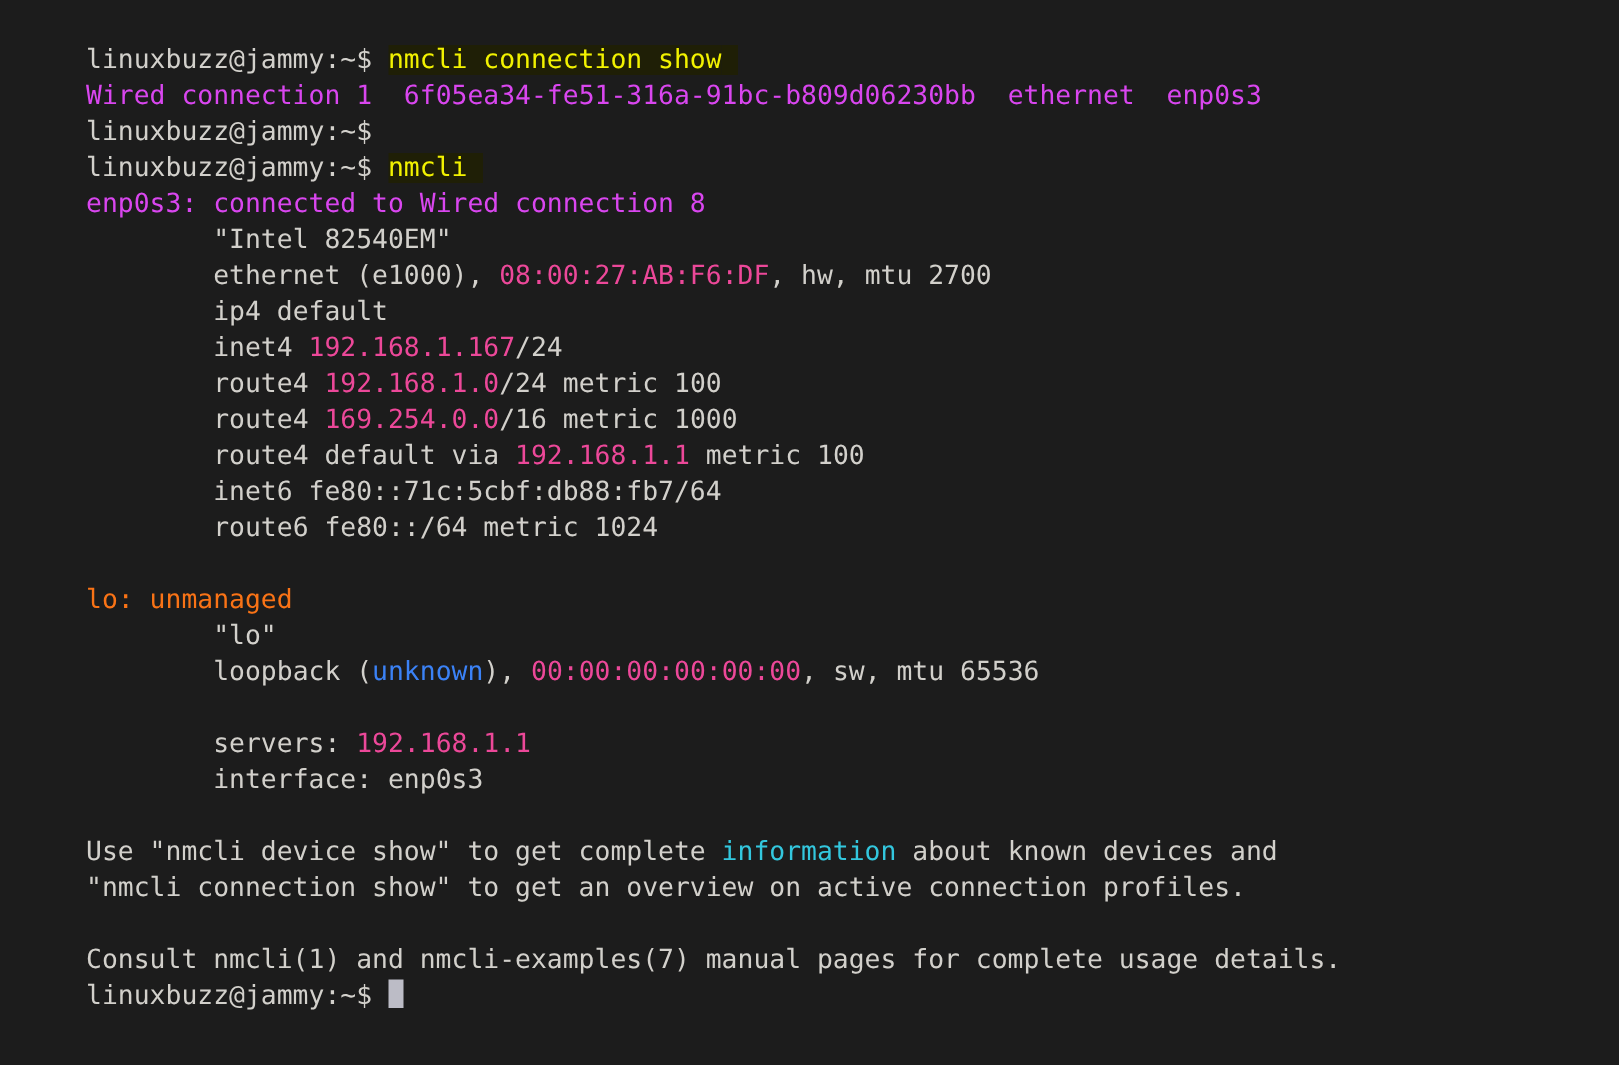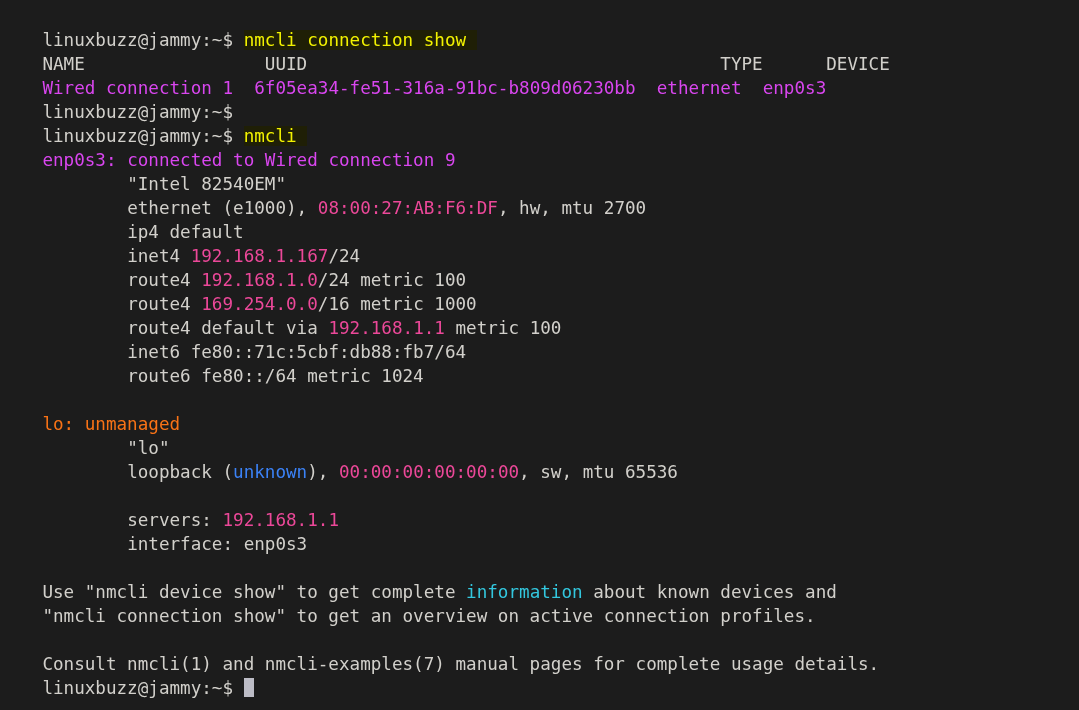--- a/index.html
+++ b/index.html
@@ -12,21 +12,21 @@
     height: 710px;
     background: #1c1c1c;
     overflow: hidden;
     position: relative;
     font-family: "DejaVu Sans Mono", "Liberation Mono", monospace;
     font-size: 17.6px;
     line-height: 24px;
     color: #d2d0cb;
     letter-spacing: 0px;
     box-sizing: border-box;
-    padding: 0 0 0 0;
+    padding: 0 0 0 15px;
   }
   .line {
     white-space: pre;
     height: 24px;
     line-height: 24px;
     font-size: 17.6px;
   }
   
   .line.clipped {
     height: 24px;
@@ -59,38 +59,35 @@
 <div id="terminal">
 
   <div class="line clipped">
     
   </div>
 
   <div class="line">
     <span class="white">linuxbuzz@jammy:~$</span><span class="white"> </span><span class="cmd">nmcli connection show</span><span class="cmd"> </span>
   </div>
 
-  <div class="line">
-    <span class="white">NAME</span><span class="white">                 </span><span class="white">UUID</span><span class="white">                                       </span><span class="white">TYPE</span><span class="white">      </span><span class="white">DEVICE</span>
-  </div>
 
   <div class="line">
     <span class="green">Wired connection 1</span><span class="green">  </span><span class="green">6f05ea34-fe51-316a-91bc-b809d06230bb</span><span class="green">  </span><span class="green">ethernet</span><span class="green">  </span><span class="green">enp0s3</span>
   </div>
 
   <div class="line">
     <span class="white">linuxbuzz@jammy:~$</span>
   </div>
 
   <div class="line">
     <span class="white">linuxbuzz@jammy:~$</span><span class="white"> </span><span class="cmd">nmcli</span><span class="cmd"> </span>
   </div>
 
   <div class="line">
-    <span class="green">enp0s3:</span><span class="green"> </span><span class="green">connected to Wired connection 9</span>
+    <span class="green">enp0s3:</span><span class="green"> </span><span class="green">connected to Wired connection 8</span>
   </div>
   <div class="line">
     <span class="white">        </span><span class="white">"Intel 82540EM"</span>
   </div>
   <div class="line">
     <span class="white">        </span><span class="white">ethernet (e1000), </span><span class="magenta">08:00:27:AB:F6:DF</span><span class="white">, hw, mtu 2700</span>
   </div>
   <div class="line">
     <span class="white">        </span><span class="white">ip4 default</span>
   </div>

